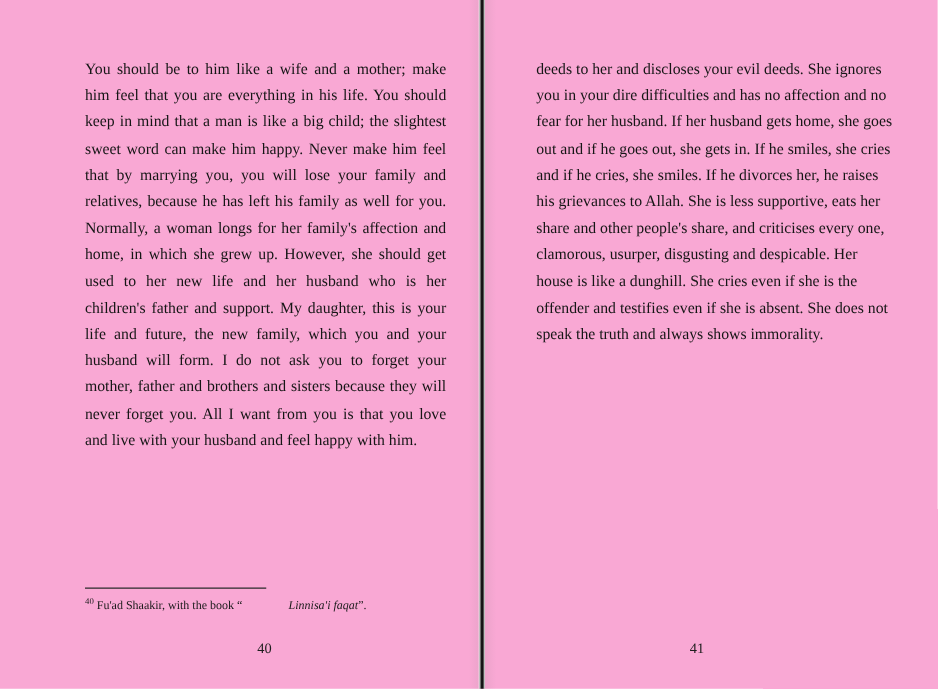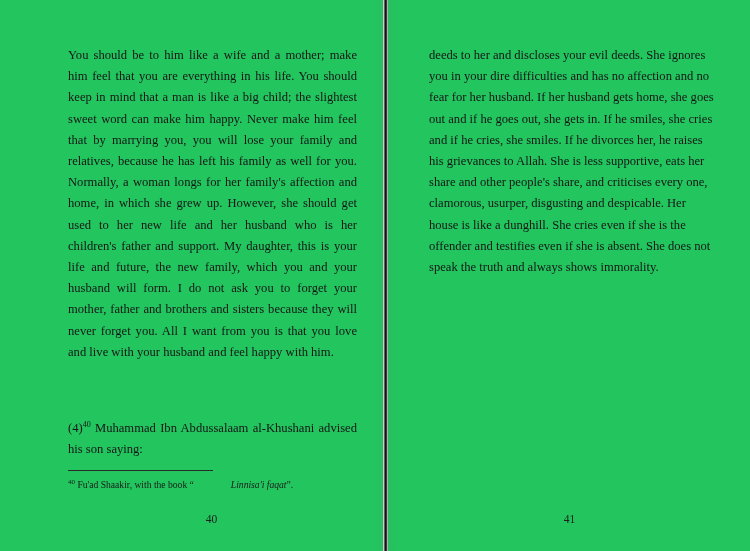--- a/index.html
+++ b/index.html
@@ -12,21 +12,21 @@
     height: 551px;
     position: relative;
     overflow: hidden;
     font-family: "Liberation Serif", "DejaVu Serif", serif;
     color: #141414;
   }
 
   .spread {
     position: absolute;
     inset: 0;
-    background: #22c55e;
+    background: #f9a8d4;
   }
 
   
   .gutter {
     position: absolute;
     left: 383px;
     top: 0;
     width: 5px;
     height: 551px;
     background: linear-gradient(to right,
@@ -114,36 +114,35 @@
 
   .folio {
     position: absolute;
     top: 513px;
     width: 100%;
     text-align: center;
     font-size: 11.5px;
     color: #1d1d1d;
   }
   .page-left .folio  { padding-left: 20px; }
-  .page-right .folio { padding-left: 12px; }
+  .page-right .folio { padding-left: 0px; }
 </style>
 </head>
 <body>
 
 <div class="spread">
 
   <div class="page page-left">
 
     <div class="text-col col-left">
 
       <p class="para">You should be to him like a wife and a mother; make him feel that you are everything in his life. You should keep in mind that a man is like a big child; the slightest sweet word can make him happy. Never make him feel that by marrying you, you will lose your family and relatives, because he has left his family as well for you. Normally, a woman longs for her family's affection and home, in which she grew up. However, she should get used to her new life and her husband who is her children's father and support. My daughter, this is your life and future, the new family, which you and your husband will form. I do not ask you to forget your mother, father and brothers and sisters because they will never forget you. All I want from you is that you love and live with your husband and feel happy with him.</p>
 
       <div class="gap-large"></div>
 
-      <p class="para"><span>(4)</span><sup class="fn-ref">40</sup><span> Muhammad Ibn Abdussalaam al-Khushani advised his son saying:</span></p>
 
       <div class="gap-small"></div>
 
     </div>
 
     <div class="footnote-zone">
       <div class="footnote-rule"></div>
       <div class="footnote-text"><sup>40</sup><span> Fu'ad Shaakir, with the book “</span><span class="footnote-title">Linnisa'i faqat</span><span>”.</span></div>
     </div>
 

